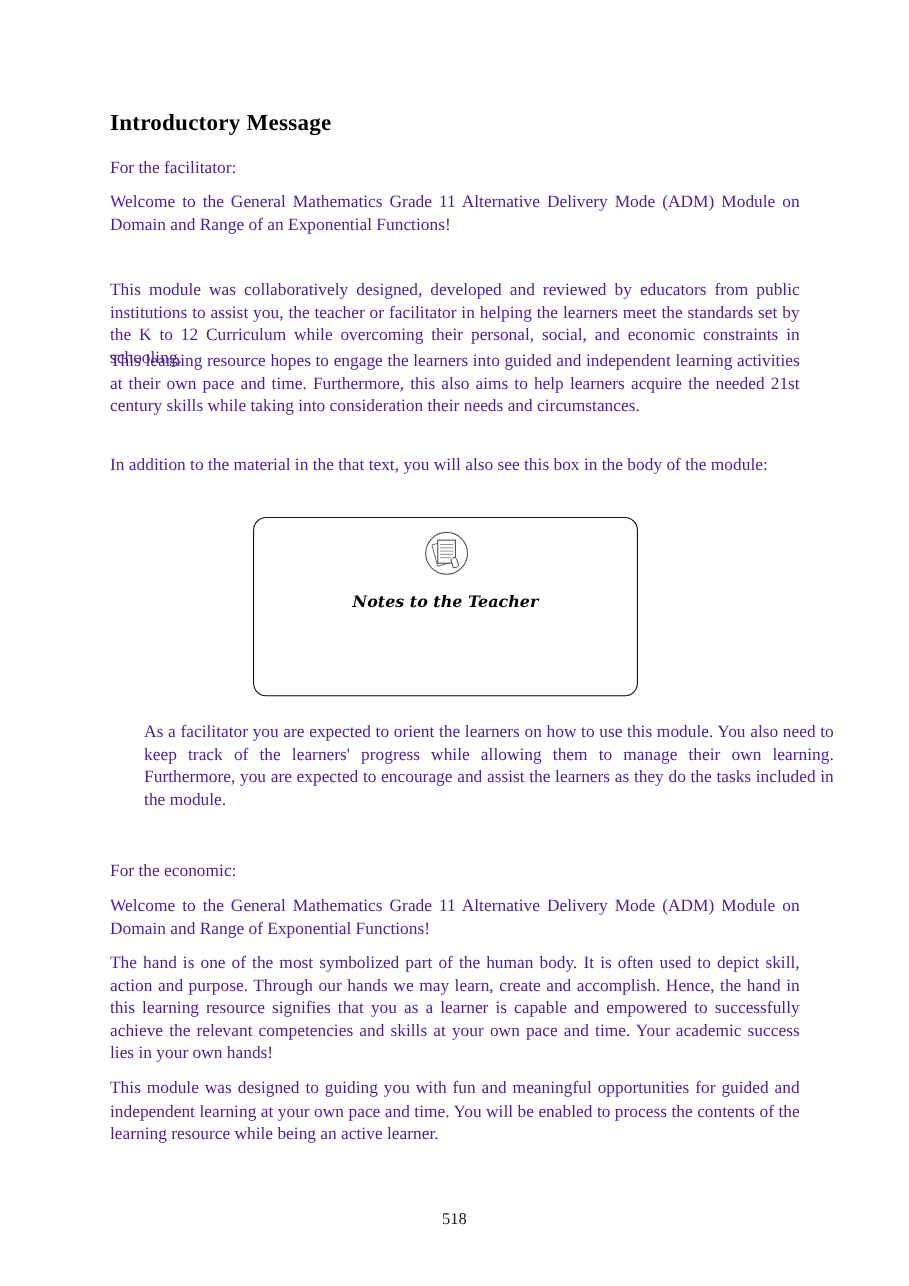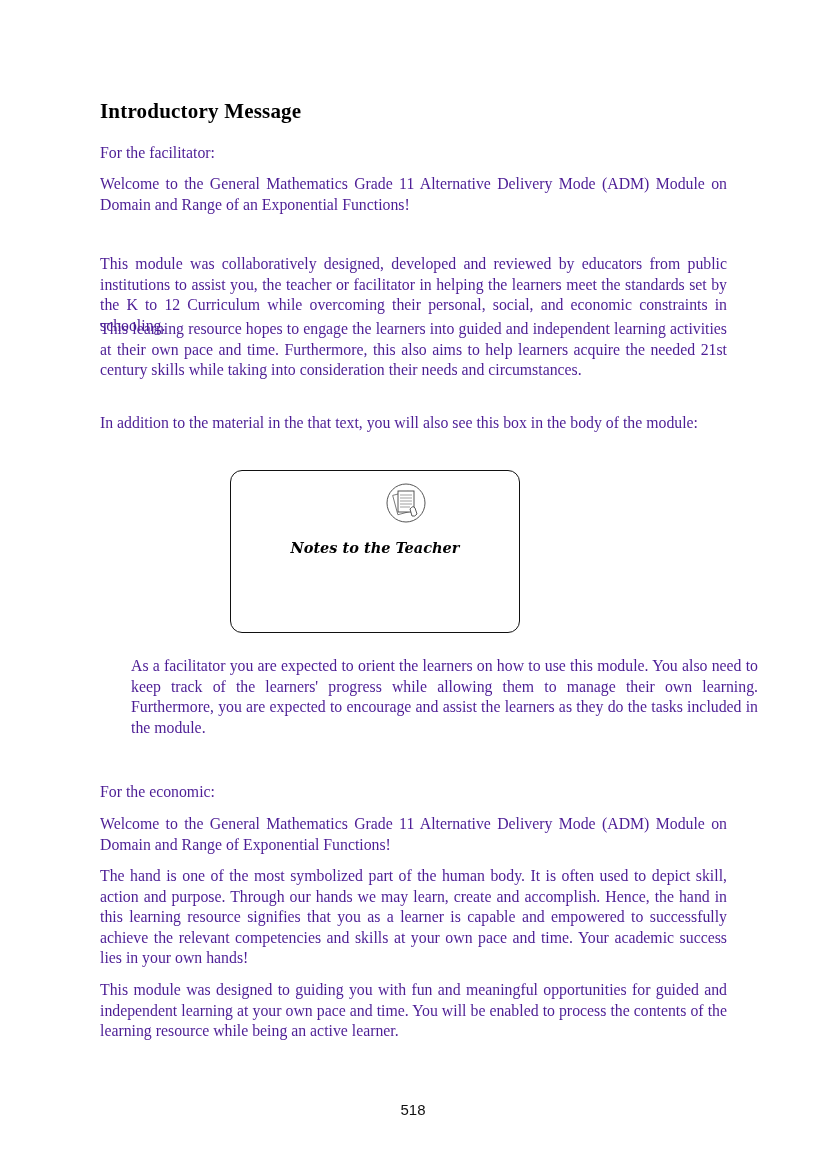--- a/index.html
+++ b/index.html
@@ -13,38 +13,38 @@
       font-family: Liberation Serif, serif; font-weight: bold;
       font-size: 21px; letter-spacing: 0.2px; color: #000;
     }
     p.t {
       position: absolute; left: 100px; width: 627px; margin: 0;
       font-family: "Liberation Serif", serif;
       font-size: 15.8px; line-height: 20.6px; text-align: justify;
       color: #4c1d95;
     }
     .note-box {
-      position: absolute; left: 230px; top: 470px; width: 290px; height: 163px;
+      position: absolute; left: 230px; top: 470px; width: 350px; height: 163px;
       border: 1.5px solid #111; border-radius: 12px; box-sizing: border-box;
     }
     .note-icon {
       position: absolute; left: 155px; top: 12px; width: 40px; height: 40px;
     }
     .note-title {
       position: absolute; left: 0; width: 100%; top: 68px; text-align: center;
       font-family: "DejaVu Serif", serif; font-weight: bold; font-style: italic;
       font-size: 14.5px; color: #000;
     }
     .note-body {
       position: absolute; left: 15px; top: 93px; width: 325px;
       font-family: "DejaVu Serif", serif; font-size: 14.6px; line-height: 20px; color: #111;
     }
     .page-num {
       position: absolute; left: 0; width: 826px; top: 1101px; text-align: center;
-      font-family: Liberation Sans, sans-serif; font-size: 15px; color: #111;
+      font-family: Liberation Serif, serif; font-size: 15px; color: #111;
     }
     .watermark {
       position: absolute; left: 0; width: 749px; top: 1174px; text-align: center;
       font-family: "DejaVu Sans", sans-serif; font-size: 14px; color: #c4c4c4; letter-spacing: 0.5px;
     }
   </style>
 </head>
 <body>
 
 <h1>Introductory Message</h1>

